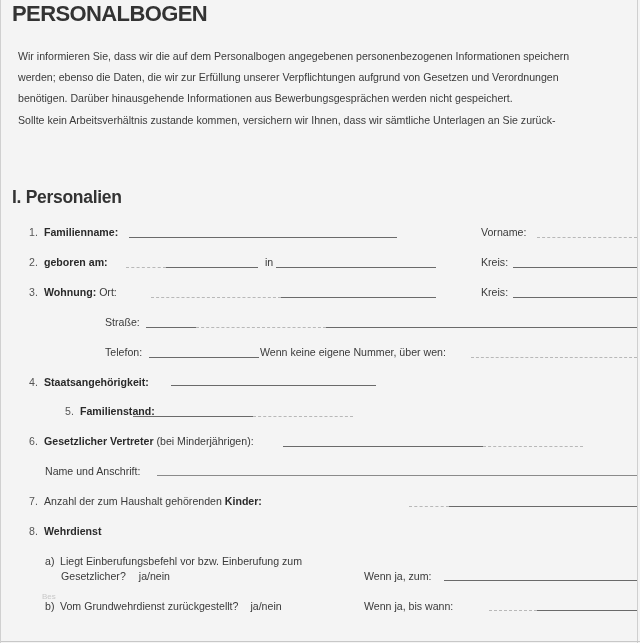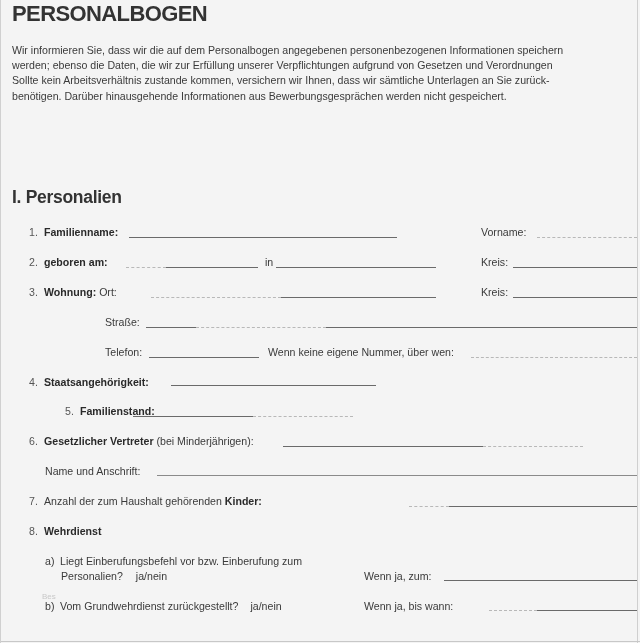--- a/index.html
+++ b/index.html
@@ -44,21 +44,21 @@
       line-height: 28px;
     }
     .intro {
       position: absolute;
       left: 11px; top: 43px;
       width: 620px;
       font-size: 10.6px;
       line-height: 15.2px;
       color: #3a3a3a;
     }
-    .intro p { margin: 0; white-space: nowrap; }
+    .intro p { margin: 6px; white-space: nowrap; }
     .section-title {
       position: absolute;
       left: 11px; top: 187px;
       font-size: 17.5px;
       font-weight: bold;
       color: #333;
       letter-spacing: -0.3px;
       margin: 0;
     }
     .row {
@@ -83,22 +83,22 @@
 </head>
 <body>
 
 <div class="page">
 
   <h1 class="title">PERSONALBOGEN</h1>
 
   <div class="intro">
     <p>Wir informieren Sie, dass wir die auf dem Personalbogen angegebenen personenbezogenen Informationen speichern</p>
     <p>werden; ebenso die Daten, die wir zur Erfüllung unserer Verpflichtungen aufgrund von Gesetzen und Verordnungen</p>
+    <p>benötigen. Darüber hinausgehende Informationen aus Bewerbungsgesprächen werden nicht gespeichert.</p>
     <p>Sollte kein Arbeitsverhältnis zustande kommen, versichern wir Ihnen, dass wir sämtliche Unterlagen an Sie zurück-</p>
-    <p>benötigen. Darüber hinausgehende Informationen aus Bewerbungsgesprächen werden nicht gespeichert.</p>
   </div>
 
   <h2 class="section-title">I. Personalien</h2>
 
   <div class="row" style="left:28px; top:225px;">
     <span class="num">1.</span><b>Familienname:</b>
   </div>
   <div class="line" style="left:128px; top:237px; width:268px;"></div>
   <div class="row" style="left:480px; top:225px;">Vorname:</div>
   <div class="line faint" style="left:536px; top:237px; width:100px;"></div>
@@ -121,21 +121,21 @@
   <div class="row" style="left:480px; top:285px;">Kreis:</div>
   <div class="line" style="left:512px; top:297px; width:124px;"></div>
 
   <div class="row" style="left:104px; top:315px;">Straße:</div>
   <div class="line" style="left:145px; top:327px; width:50px;"></div>
   <div class="line faint" style="left:195px; top:327px; width:130px;"></div>
   <div class="line" style="left:325px; top:327px; width:311px;"></div>
 
   <div class="row" style="left:104px; top:345px;">Telefon:</div>
   <div class="line" style="left:148px; top:357px; width:110px;"></div>
-  <div class="row" style="left:259px; top:345px;margin-left:8px;">Wenn keine eigene Nummer, über wen:</div>
+  <div class="row" style="left:259px; top:345px;">Wenn keine eigene Nummer, über wen:</div>
   <div class="line faint" style="left:470px; top:357px; width:166px;"></div>
 
   <div class="row" style="left:28px; top:375px;">
     <span class="num">4.</span><b>Staatsangehörigkeit:</b>
   </div>
   <div class="line" style="left:170px; top:385px; width:205px;"></div>
 
   <div class="row" style="left:28px; top:404px;margin-left:36px;">
     <span class="num">5.</span><b>Familienstand:</b>
   </div>
@@ -158,21 +158,21 @@
   <div class="line" style="left:448px; top:506px; width:188px;"></div>
 
   <div class="row" style="left:28px; top:524px;">
     <span class="num">8.</span><b>Wehrdienst</b>
   </div>
 
   <div class="row" style="left:44px; top:554px;">
     <span style="display:inline-block;width:15px;">a)</span><span>Liegt Einberufungsbefehl vor bzw. Einberufung zum</span>
   </div>
   <div class="row" style="left:60px; top:569px;">
-    <span>Personalien?</span><span style="display:inline-block;width:13px;"></span><span>ja/nein</span>
+    <span>Gesetzlicher?</span><span style="display:inline-block;width:13px;"></span><span>ja/nein</span>
   </div>
   <div class="row" style="left:363px; top:569px;">Wenn ja, zum:</div>
   <div class="line" style="left:443px; top:580px; width:193px;"></div>
 
   <div class="row" style="left:41px; top:590px; color:#c8c8c8; font-size:8px;">Bes</div>
 
   <div class="row" style="left:44px; top:599px;">
     <span style="display:inline-block;width:15px;">b)</span><span>Vom Grundwehrdienst zurückgestellt?</span><span style="display:inline-block;width:12px;"></span><span>ja/nein</span>
   </div>
   <div class="row" style="left:363px; top:599px;">Wenn ja, bis wann:</div>

